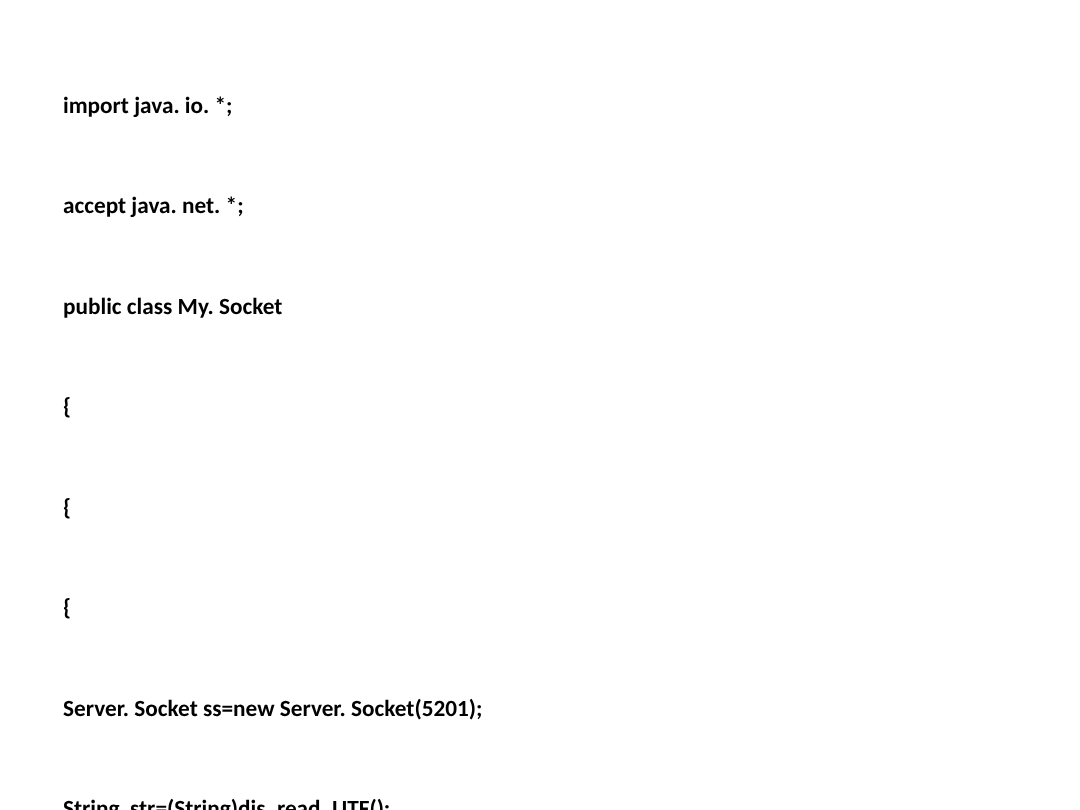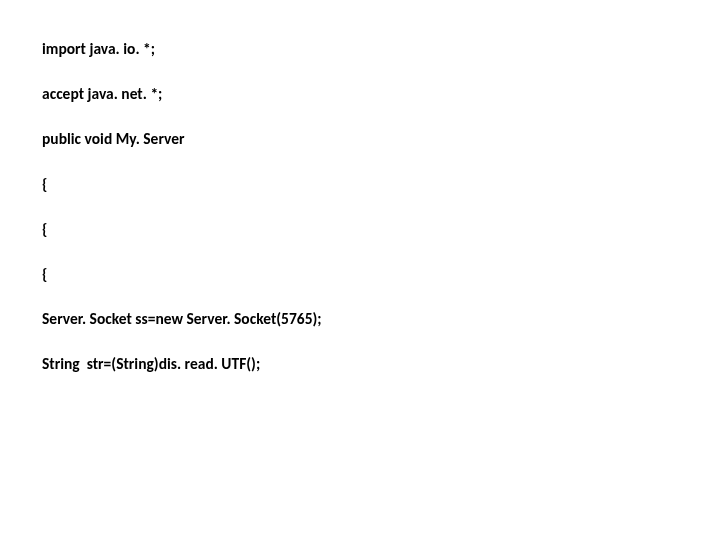--- a/index.html
+++ b/index.html
@@ -13,33 +13,34 @@
   .code-block {
     padding: 16px 0 0 42px;
     font-size: 15.5px;
     line-height: 1.45;
     color: #000000;
     font-weight: 600;
     white-space: pre;
   }
   .code-line {
     display: block;
+    margin-top: 22px;
   }
 </style>
 </head>
 <body>
 
 <div class="code-block">
 <span class="code-line">import java. io. *;</span>
 <span class="code-line">accept java. net. *;</span>
-<span class="code-line">public void My. Server</span>
+<span class="code-line">public class My. Socket</span>
 <span class="code-line">{</span>
 <span class="code-line">{</span>
 <span class="code-line">{</span>
-<span class="code-line">Server. Socket ss=new Server. Socket(5765);</span>
+<span class="code-line">Server. Socket ss=new Server. Socket(5201);</span>
 <span class="code-line">String  str=(String)dis. read. UTF();</span>
 
 
 
 
 
 
 
 
 

